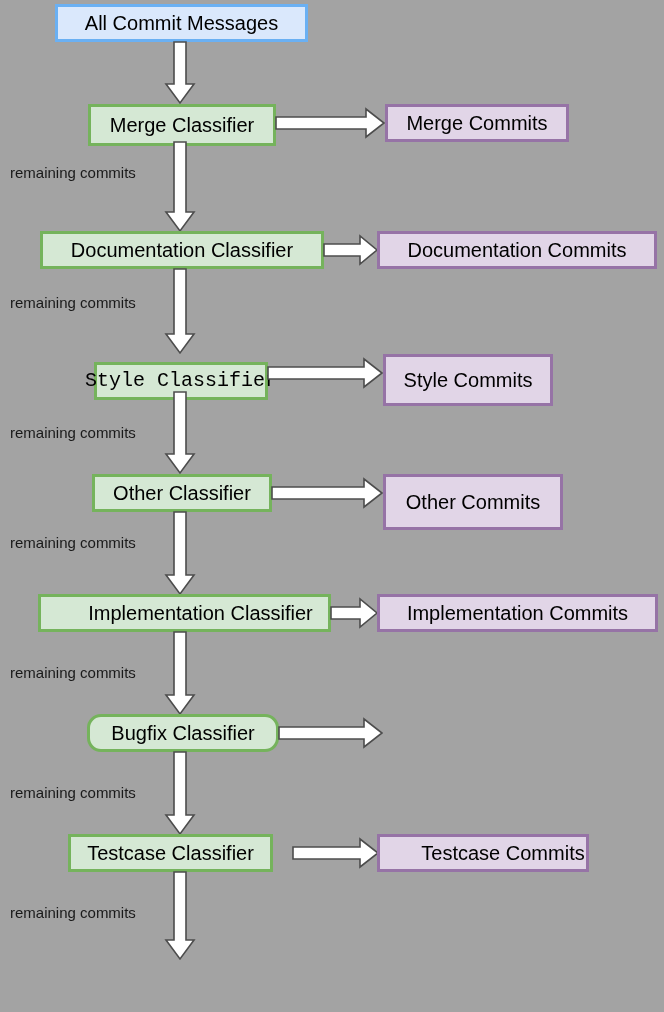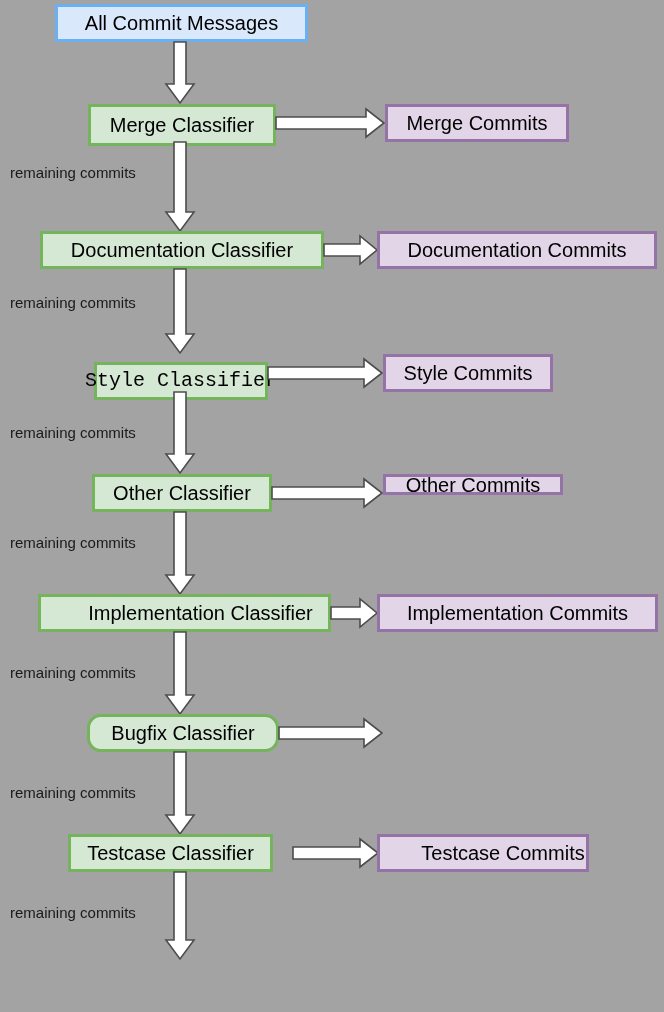--- a/index.html
+++ b/index.html
@@ -121,40 +121,40 @@
   </div>
 
   <div class="node classifier" style="left:94px; top:362px; width:174px; height:38px;font-family:Liberation Mono, monospace;">
     <span>Style Classifier</span>
   </div>
   <div class="arrow" style="left:268px; top:359px;">
     <svg width="115" height="28" viewBox="0 0 115 28">
       <polygon class="shape" points="0,8 96,8 96,0 114,14 96,28 96,20 0,20"></polygon>
     </svg>
   </div>
-  <div class="node sink" style="left:383px; top:354px; width:170px; height:38px;">
+  <div class="node sink" style="left:383px; top:354px; width:170px; height:52px;">
     <span>Style Commits</span>
   </div>
 
   <div class="edge-label" style="left:10px; top:425px;">remaining commits</div>
   <div class="arrow" style="left:166px; top:392px;">
     <svg width="28" height="82" viewBox="0 0 28 82">
       <polygon class="shape" points="8,0 20,0 20,62 28,62 14,81 0,62 8,62"></polygon>
     </svg>
   </div>
 
   <div class="node classifier" style="left:92px; top:474px; width:180px; height:38px;">
     <span>Other Classifier</span>
   </div>
   <div class="arrow" style="left:272px; top:479px;">
     <svg width="111" height="28" viewBox="0 0 111 28">
       <polygon class="shape" points="0,8 92,8 92,0 110,14 92,28 92,20 0,20"></polygon>
     </svg>
   </div>
-  <div class="node sink" style="left:383px; top:474px; width:180px; height:21px;">
+  <div class="node sink" style="left:383px; top:474px; width:180px; height:56px;">
     <span>Other Commits</span>
   </div>
 
   <div class="edge-label" style="left:10px; top:535px;">remaining commits</div>
   <div class="arrow" style="left:166px; top:512px;">
     <svg width="28" height="83" viewBox="0 0 28 83">
       <polygon class="shape" points="8,0 20,0 20,63 28,63 14,82 0,63 8,63"></polygon>
     </svg>
   </div>
 

